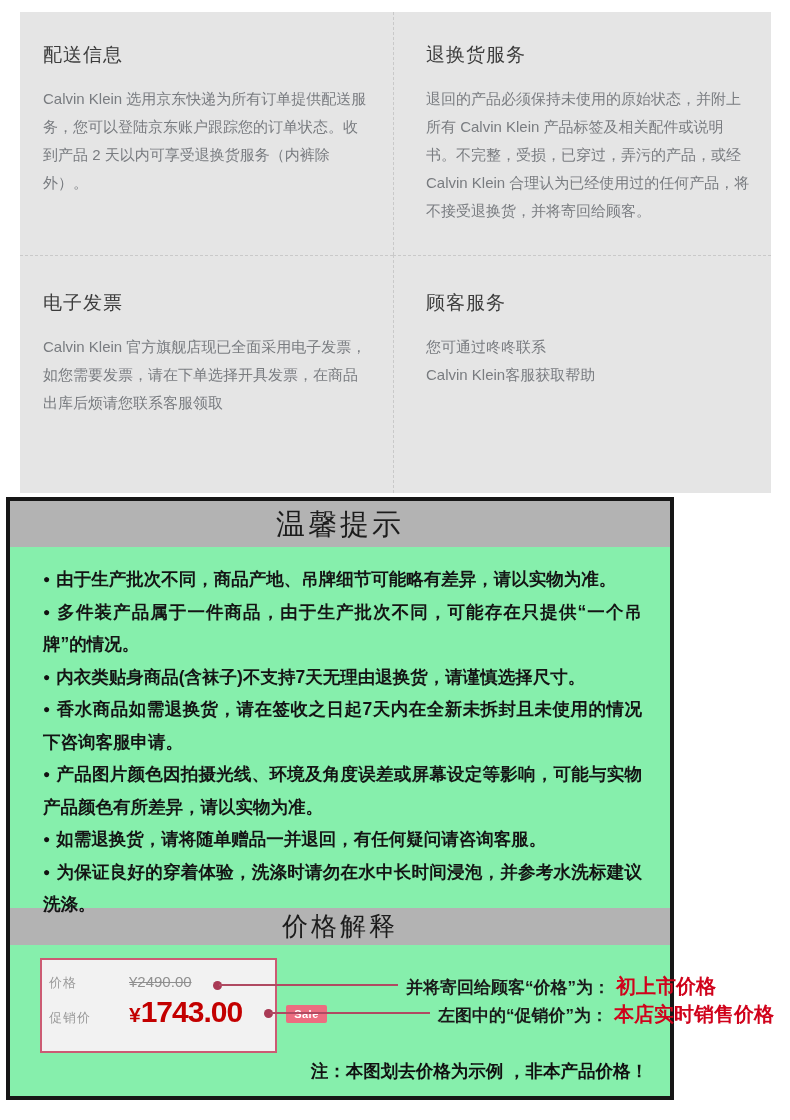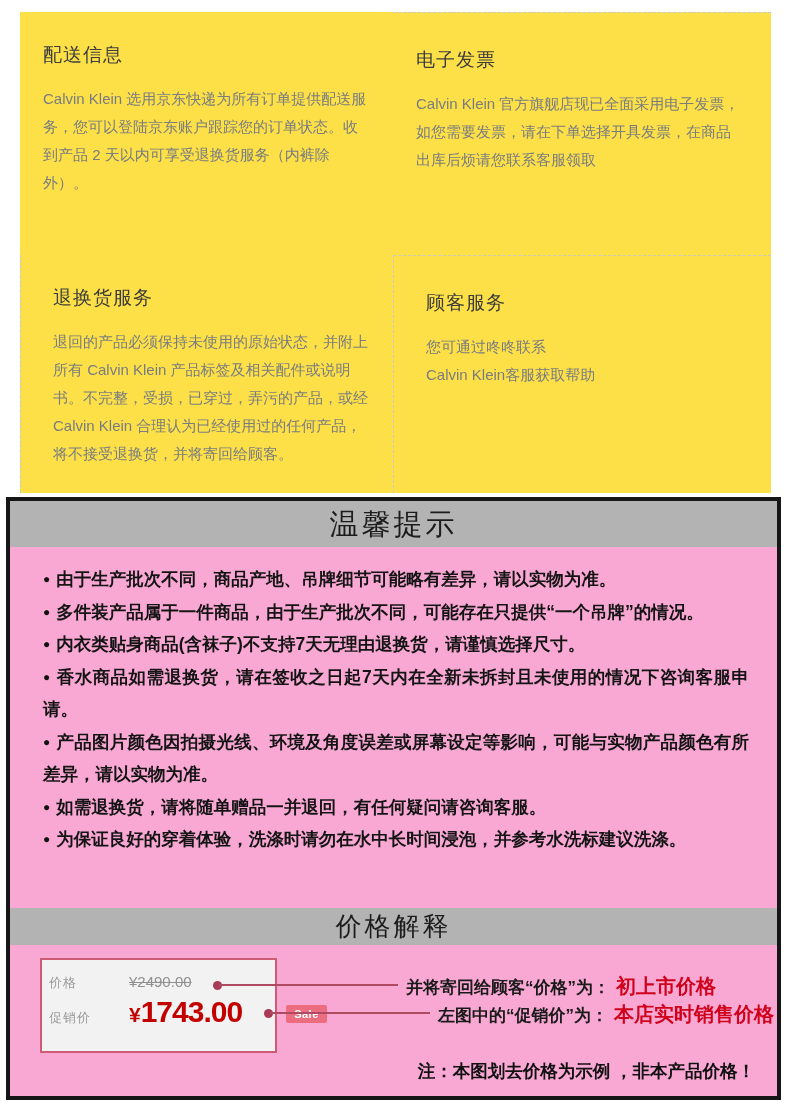--- a/index.html
+++ b/index.html
@@ -6,40 +6,40 @@
   html,body { margin:0; padding:0; }
   body {
     width:790px; height:1120px; position:relative; background:#ffffff;
     font-family:"Liberation Sans","DejaVu Sans",sans-serif;
     -webkit-font-smoothing:antialiased;
   }
 
   
   .service-panel {
     position:absolute; left:20px; top:12px; width:751px; height:481px;
-    background:#fde047;
+    background:#e5e5e5;
     display:grid;
     grid-template-columns:373px 378px;
     grid-template-rows:243px 238px;
   }
   .cell { padding:30px 26px 0 23px; overflow:hidden; }
   .cell.col2 { border-left:1px dashed #c9c9c9; padding-left:32px; padding-right:20px; }
   .cell.row2 { border-top:1px dashed #c9c9c9; padding-top:34px; }
   .cell-title {
     margin:0 0 17px 0; font-size:19px; font-weight:500; color:#3c3c3c; letter-spacing:1px;
   }
   .cell-body {
     margin:0; font-size:15px; color:#797c80; line-height:28px; word-break:break-all;
   }
   .cell-body + .cell-body { margin-top:0; }
 
   
   .tips-box {
-    position:absolute; left:6px; top:497px; width:775px; height:603px;
-    border:4px solid #161616; background:#f9a8d4;
+    position:absolute; left:6px; top:497px; width:668px; height:603px;
+    border:4px solid #161616; background:#86efac;
   }
   .bar {
     background:#b3b3b3; color:#1c1c1c; text-align:center; letter-spacing:3px;
   }
   .bar.bar1 { height:46px; line-height:46px; font-size:29px; font-weight:500; }
   .bar.bar2 { height:37px; line-height:37px; font-size:26px; font-weight:500; }
 
   .tips-list { list-style:none; margin:0; padding:16px 28px 10px 33px; height:361px; }
   .tips-list li {
     font-size:17.5px; line-height:32.5px; color:#141414; font-weight:600;
@@ -86,28 +86,28 @@
 </head>
 <body>
 
 <div class="service-panel">
 
   <div class="cell col1 row1">
     <h3 class="cell-title">配送信息</h3>
     <p class="cell-body">Calvin Klein 选用京东快递为所有订单提供配送服务，您可以登陆京东账户跟踪您的订单状态。收到产品 2 天以内可享受退换货服务（内裤除外）。</p>
   </div>
 
+  <div class="cell col2 row1">
+    <h3 class="cell-title">退换货服务</h3>
+    <p class="cell-body">退回的产品必须保持未使用的原始状态，并附上所有 Calvin Klein 产品标签及相关配件或说明书。不完整，受损，已穿过，弄污的产品，或经 Calvin Klein 合理认为已经使用过的任何产品，将不接受退换货，并将寄回给顾客。</p>
+  </div>
+
   <div class="cell col1 row2">
     <h3 class="cell-title">电子发票</h3>
     <p class="cell-body">Calvin Klein 官方旗舰店现已全面采用电子发票，如您需要发票，请在下单选择开具发票，在商品出库后烦请您联系客服领取</p>
-  </div>
-
-  <div class="cell col2 row1">
-    <h3 class="cell-title">退换货服务</h3>
-    <p class="cell-body">退回的产品必须保持未使用的原始状态，并附上所有 Calvin Klein 产品标签及相关配件或说明书。不完整，受损，已穿过，弄污的产品，或经 Calvin Klein 合理认为已经使用过的任何产品，将不接受退换货，并将寄回给顾客。</p>
   </div>
 
   <div class="cell col2 row2">
     <h3 class="cell-title">顾客服务</h3>
     <p class="cell-body">您可通过咚咚联系</p>
     <p class="cell-body">Calvin Klein客服获取帮助</p>
   </div>
 
 </div>
 

